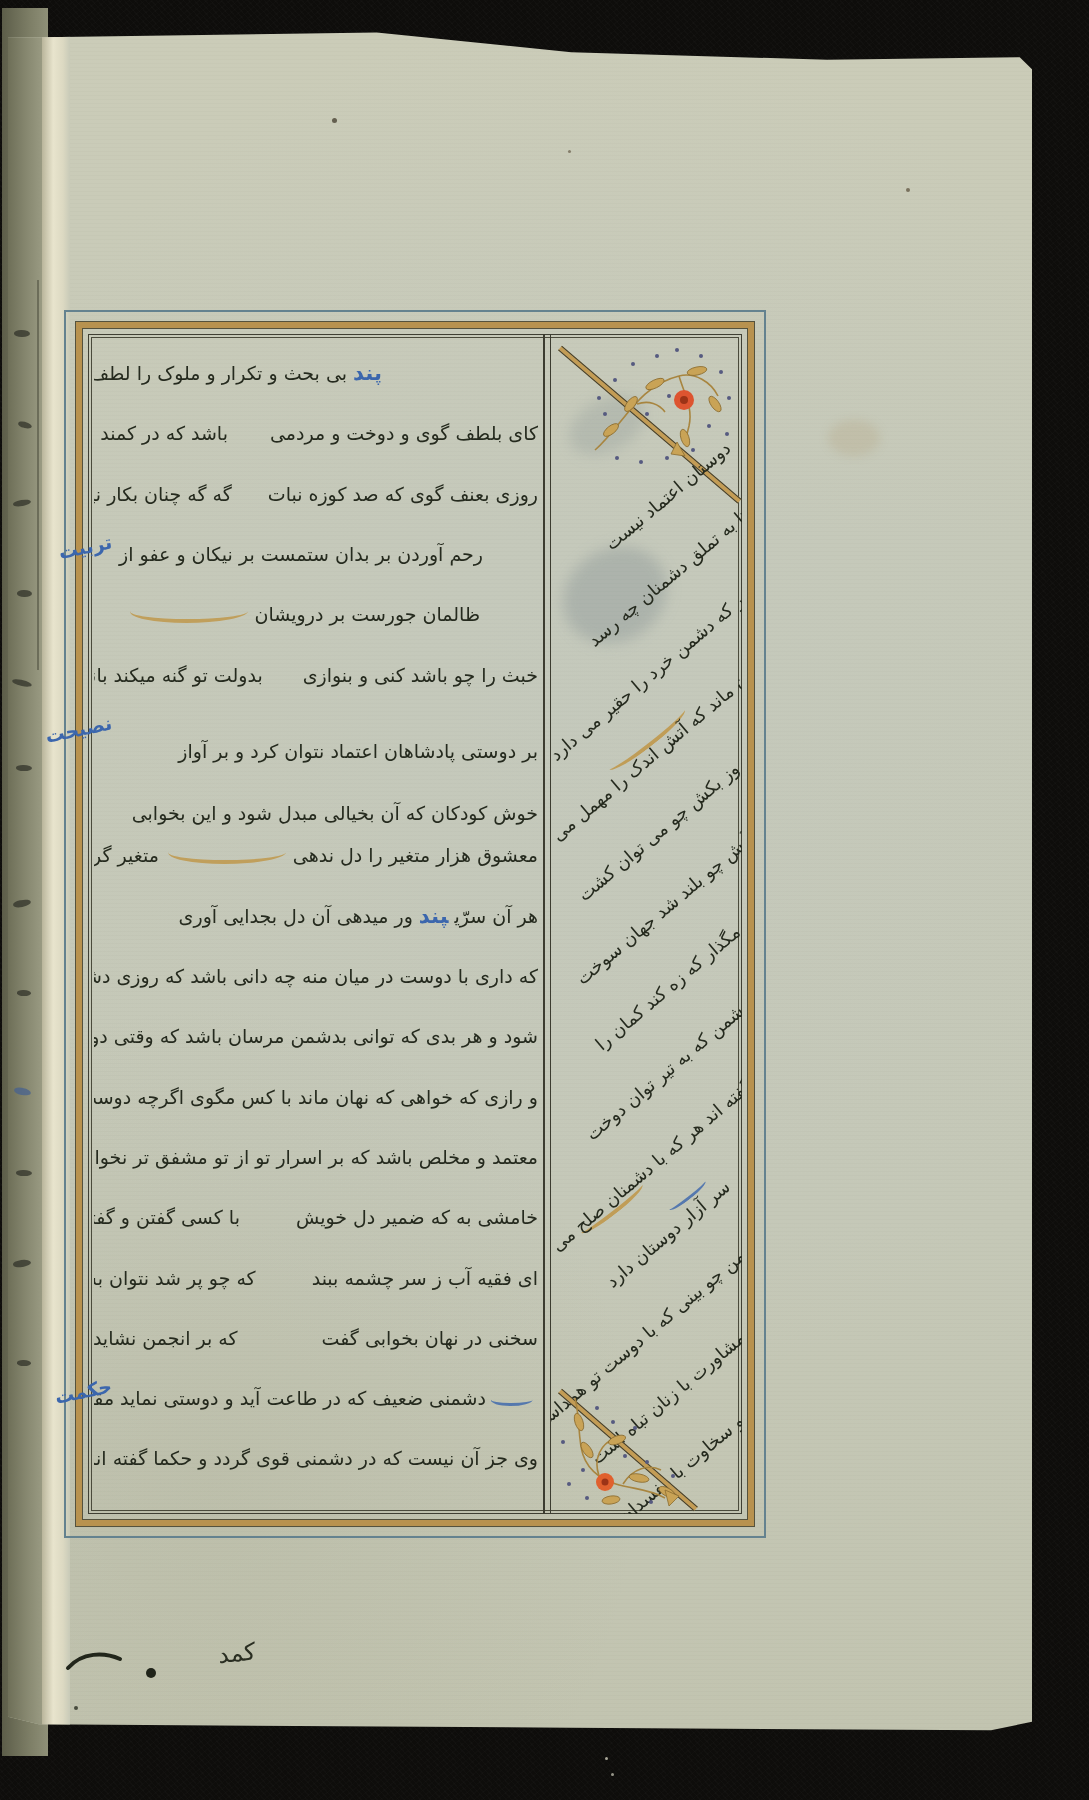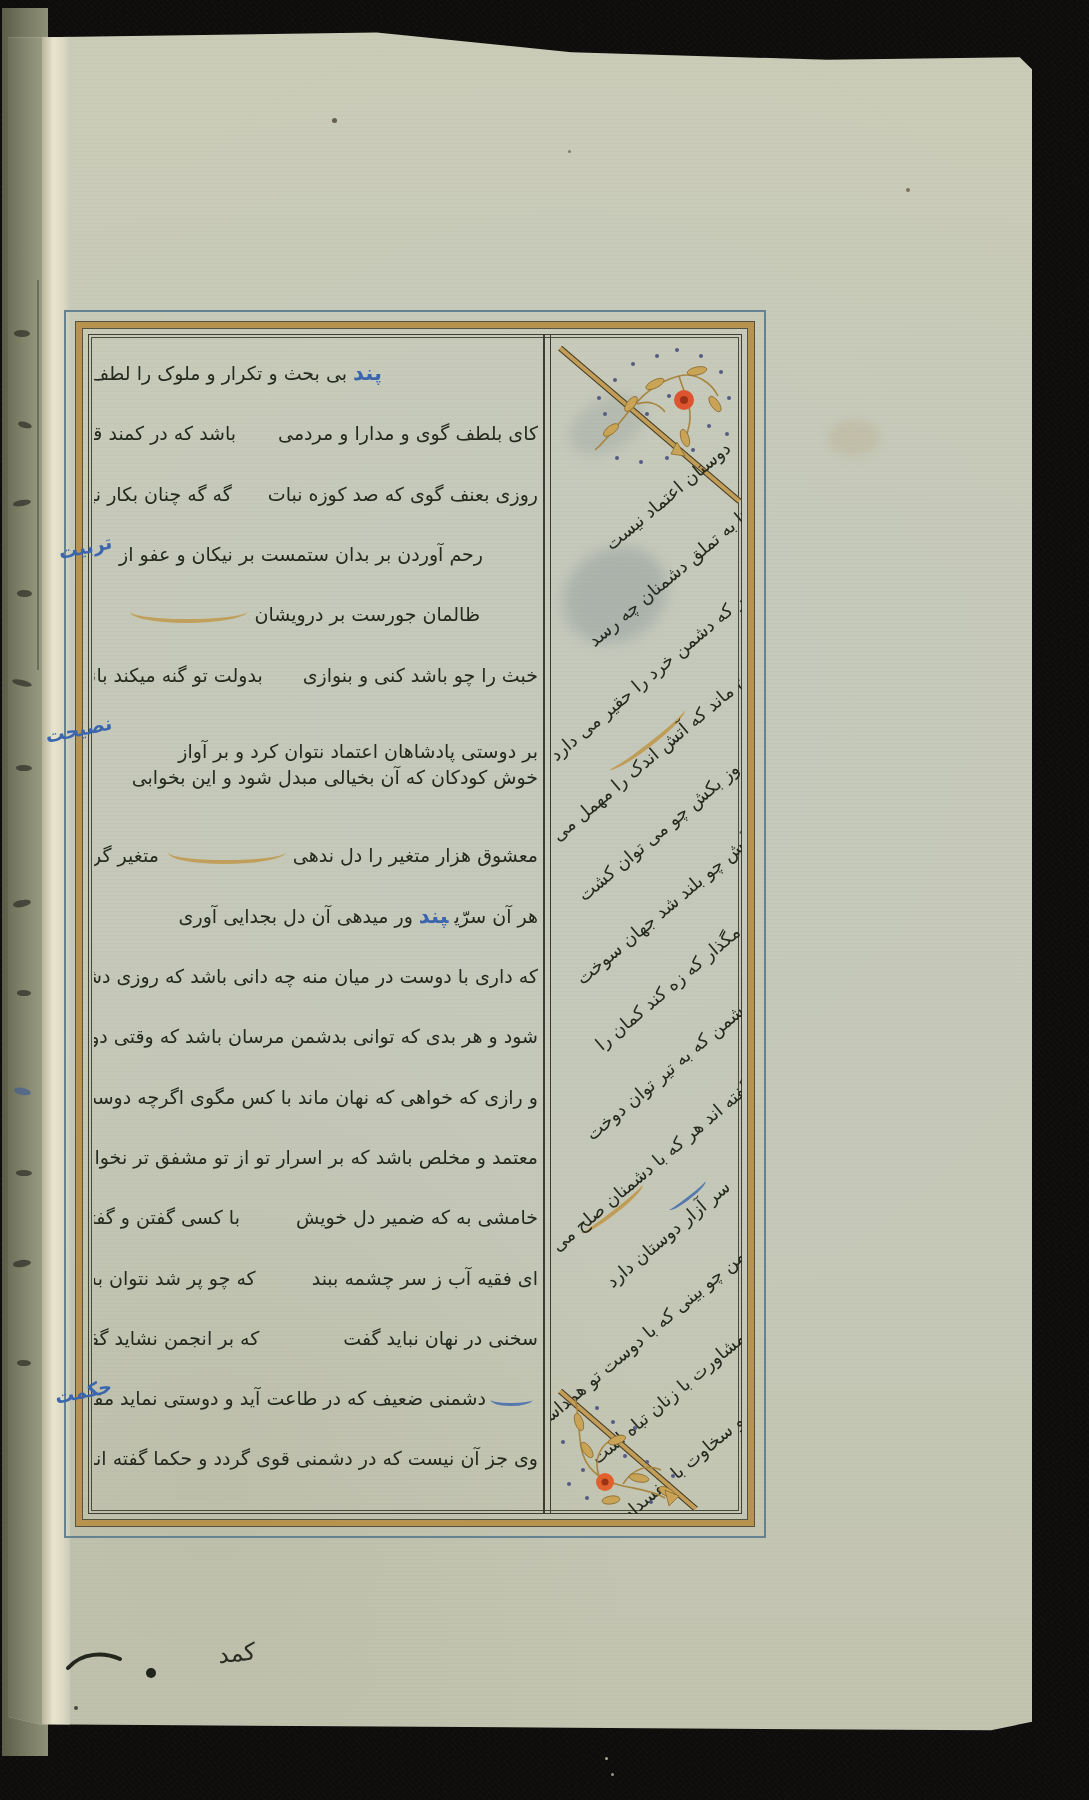--- a/index.html
+++ b/index.html
@@ -99,36 +99,36 @@
 
     <div class="rule-blue"></div>
     <div class="rule-gold"></div>
     <div class="rule-inner">
       <div class="rule-inner2"></div>
     </div>
     <div class="divider"></div>
 
     <div class="main-text">
         <div class="text-line" style="top: 10px;"><span class="seg-gap" style="width: 150px;"></span><span class="seg-blue">پند</span><span class="seg-ink">بی بحث و تکرار و ملوک را لطف و قهر ضرورتست</span></div>
-        <div class="text-line" style="top: 70.3px;"><span class="seg-ink">کای بلطف گوی و مدارا و مردمی</span><span class="seg-gap" style="width: 42px;"></span><span class="seg-ink">باشد که در کمند قبول آوری دلی</span></div>
+        <div class="text-line" style="top: 70.3px;"><span class="seg-ink">کای بلطف گوی و دوخت و مردمی</span><span class="seg-gap" style="width: 42px;"></span><span class="seg-ink">باشد که در کمند قبول آوری دلی</span></div>
         <div class="text-line" style="top: 130.6px;"><span class="seg-ink">روزی بعنف گوی که صد کوزه نبات</span><span class="seg-gap" style="width: 36px;"></span><span class="seg-ink">گه گه چنان بکار نیاید که حنظلی</span></div>
         <div class="text-line" style="top: 251.2px;"><span class="seg-gap" style="width: 58px;"></span><span class="seg-ink">ظالمان جورست بر درویشان</span><span class="seg-gold"></span></div>
         <div class="text-line" style="top: 190.9px;"><span class="seg-gap" style="width: 55px;"></span><span class="seg-ink">رحم آوردن بر بدان ستمست بر نیکان و عفو از</span></div>
         <div class="text-line" style="top: 311.5px;"><span class="seg-ink">خبث را چو باشد کنی و بنوازی</span><span class="seg-gap" style="width: 40px;"></span><span class="seg-ink">بدولت تو گنه میکند بانبازی</span></div>
         <div class="text-line" style="top: 388px;"><span class="seg-ink">بر دوستی پادشاهان اعتماد نتوان کرد و بر آواز</span></div>
-        <div class="text-line" style="top: 414px;"><span class="seg-ink">خوش کودکان که آن بخیالی مبدل شود و این بخوابی</span></div>
+        <div class="text-line" style="top: 450px;"><span class="seg-ink">خوش کودکان که آن بخیالی مبدل شود و این بخوابی</span></div>
         <div class="text-line" style="top: 492.4px;"><span class="seg-ink">معشوق هزار متغیر را دل ندهی</span><span class="seg-gold"></span><span class="seg-ink">متغیر گردد</span></div>
         <div class="text-line" style="top: 552.7px;"><span class="seg-ink">هر آن سرّی</span><span class="seg-blue">پند</span><span class="seg-ink">ور میدهی آن دل بجدایی آوری</span></div>
         <div class="text-line" style="top: 613px;"><span class="seg-ink">که داری با دوست در میان منه چه دانی باشد که روزی دشمن</span></div>
         <div class="text-line" style="top: 673.3px;"><span class="seg-ink">شود و هر بدی که توانی بدشمن مرسان باشد که وقتی دوست گردد</span></div>
         <div class="text-line" style="top: 733.6px;"><span class="seg-ink">و رازی که خواهی که نهان ماند با کس مگوی اگرچه دوست</span></div>
         <div class="text-line" style="top: 793.9px;"><span class="seg-ink">معتمد و مخلص باشد که بر اسرار تو از تو مشفق تر نخواهد بود</span></div>
         <div class="text-line" style="top: 854.2px;"><span class="seg-ink">خامشی به که ضمیر دل خویش</span><span class="seg-gap" style="width: 56px;"></span><span class="seg-ink">با کسی گفتن و گفتن که مگوی</span></div>
         <div class="text-line" style="top: 914.5px;"><span class="seg-ink">ای فقیه آب ز سر چشمه ببند</span><span class="seg-gap" style="width: 56px;"></span><span class="seg-ink">که چو پر شد نتوان بستن جوی</span></div>
-        <div class="text-line" style="top: 974.8px;"><span class="seg-ink">سخنی در نهان نباید گفت</span><span class="seg-gap" style="width: 84px;"></span><span class="seg-ink">که بر انجمن نشاید گفت</span></div>
+        <div class="text-line" style="top: 974.8px;"><span class="seg-ink">سخنی در نهان بخوابی گفت</span><span class="seg-gap" style="width: 84px;"></span><span class="seg-ink">که بر انجمن نشاید گفت</span></div>
         <div class="text-line" style="top: 1035.1px;"><span class="seg-blueflo"></span><span class="seg-ink">دشمنی ضعیف که در طاعت آید و دوستی نماید مقصود</span></div>
         <div class="text-line" style="top: 1095.4px;"><span class="seg-ink">وی جز آن نیست که در دشمنی قوی گردد و حکما گفته اند که بر دوستی</span></div>
       </div>
 
     <div class="col-clip">
       <div class="smudge" style="left:15px;top:65px;width:82px;height:52px;background:rgba(118,132,138,.22);transform:rotate(-28deg);"></div>
       <div class="smudge" style="left:10px;top:215px;width:108px;height:92px;background:rgba(116,130,136,.30);transform:rotate(-32deg);"></div>
 
       <div class="diag-rule top"></div>
       <svg width="158" height="150" style="position:absolute;left:30px;top:4px;" viewBox="0 0 158 150">

